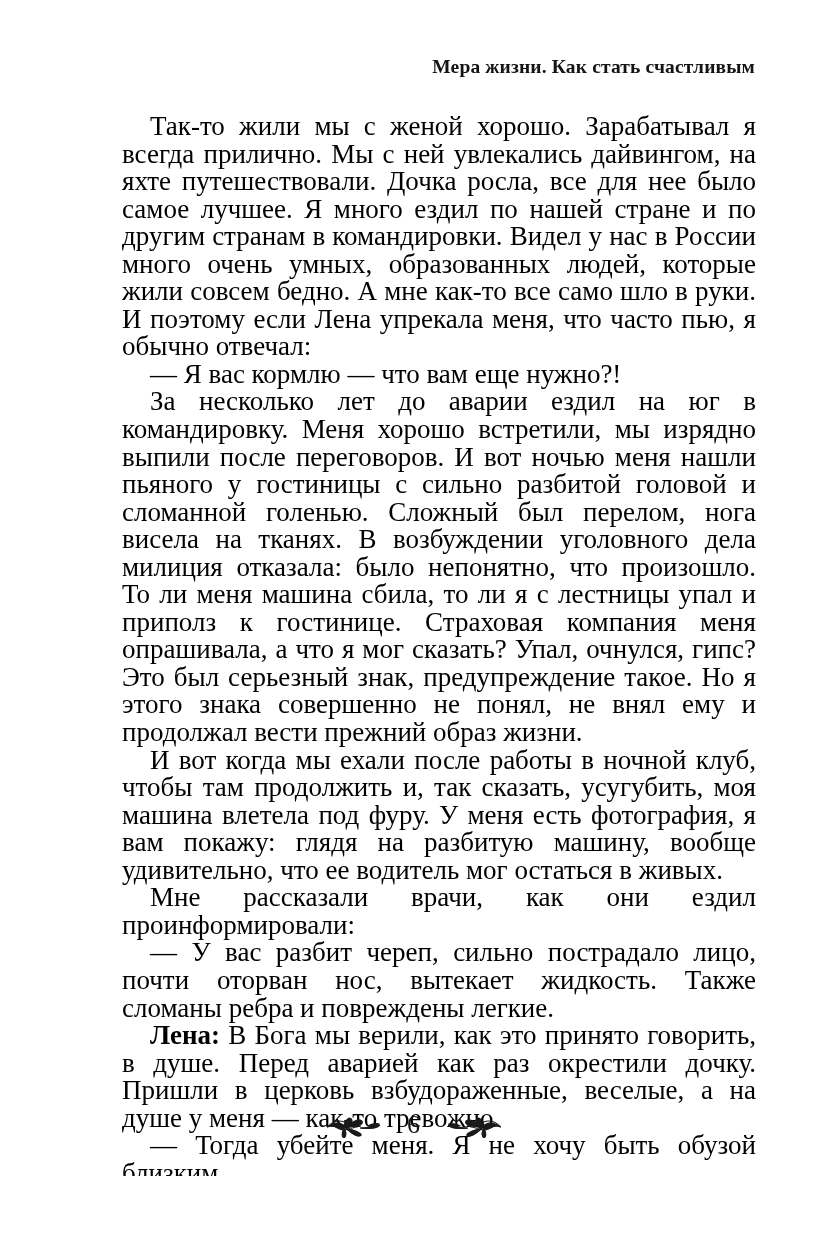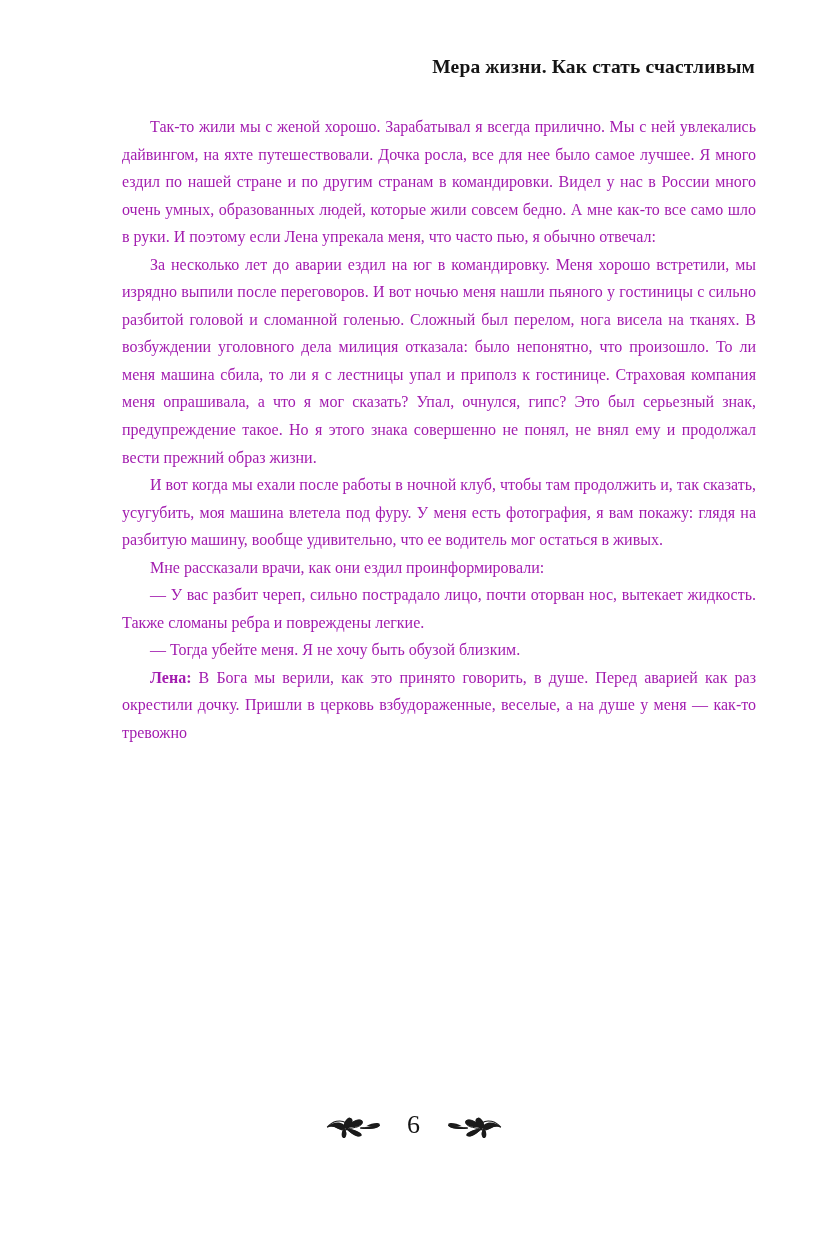--- a/index.html
+++ b/index.html
@@ -42,26 +42,26 @@
   
   .text-column {
     position: absolute;
     left: 122px;
     top: 113px;
     width: 634px;
   }
 
   .para {
     margin: 0;
-    font-size: 16px;
+    font-size: 27px;
     line-height: 27.55px;
     text-align: justify;
     text-justify: inter-word;
     text-indent: 28px;
-    color: #a21caf;
+    color: #000000;
     hyphens: manual;
   }
 
   .para.dialogue {
     text-indent: 28px;
   }
 
   .speaker {
     font-weight: bold;
   }
@@ -94,26 +94,27 @@
 </style>
 </head>
 <body>
 
 <div class="page">
 
   <div class="running-header">Мера жизни. Как стать счастливым</div>
 
   <div class="text-column">
     <p class="para">Так-то жили мы с женой хорошо. Зарабатывал я всегда прилично. Мы с ней увлекались дайвингом, на яхте путешествовали. Дочка росла, все для нее было самое лучшее. Я много ездил по нашей стране и по другим странам в командировки. Видел у нас в России много очень умных, образованных людей, которые жили совсем бедно. А мне как-то все само шло в руки. И поэтому если Лена упрекала меня, что часто пью, я обычно отвечал:</p>
+    <p class="para dialogue">— Я вас кормлю — что вам еще нужно?!</p>
     <p class="para">За несколько лет до аварии ездил на юг в командировку. Меня хорошо встретили, мы изрядно выпили после переговоров. И вот ночью меня нашли пьяного у гостиницы с сильно разбитой головой и сломанной голенью. Сложный был перелом, нога висела на тканях. В возбуждении уголовного дела милиция отказала: было непонятно, что произошло. То ли меня машина сбила, то ли я с лестницы упал и приполз к гостинице. Страховая компания меня опрашивала, а что я мог сказать? Упал, очнулся, гипс? Это был серьезный знак, предупреждение такое. Но я этого знака совершенно не понял, не внял ему и продолжал вести прежний образ жизни.</p>
     <p class="para">И вот когда мы ехали после работы в ночной клуб, чтобы там продолжить и, так сказать, усугубить, моя машина влетела под фуру. У меня есть фотография, я вам покажу: глядя на разбитую машину, вообще удивительно, что ее водитель мог остаться в живых.</p>
     <p class="para">Мне рассказали врачи, как они ездил проинформировали:</p>
     <p class="para dialogue">— У вас разбит череп, сильно пострадало лицо, почти оторван нос, вытекает жидкость. Также сломаны ребра и повреждены легкие.</p>
+    <p class="para"><span class="speaker">Лена:</span><span> В Бога мы верили, как это принято говорить, в душе. Перед аварией как раз окрестили дочку. Пришли в церковь взбудораженные, веселые, а на душе у меня — как-то тревожно</span></p>
     <p class="para dialogue">— Тогда убейте меня. Я не хочу быть обузой близким.</p>
-    <p class="para"><span class="speaker">Лена:</span><span> В Бога мы верили, как это принято говорить, в душе. Перед аварией как раз окрестили дочку. Пришли в церковь взбудораженные, веселые, а на душе у меня — как-то тревожно</span></p>
   </div>
 
   <div class="folio">
     <svg class="ornament left" viewBox="0 0 62 34" aria-hidden="true">
       <g fill="#1a1a1a">
         <path d="M3 19.5c4.5-5.2 11.8-6.4 16.4-3.3 2.1 1.4 2.6 3.6 1.2 4.8-1.5 1.3-4.6 1-7.4-.6C10.1 18.5 6.2 17.6 3 19.5z"></path>
         <path d="M3.2 19.2c3.6-2.2 8-1.1 11.6 1.1 3 1.8 6.6 2.2 8.4.7 1.9-1.6 1.2-4.5-1.3-6.2-5.2-3.5-13.4-1.9-18.7 4.4z" fill="none" stroke="#1a1a1a" stroke-width="1.1"></path>
         <path d="M22 20.4c3.3-4.8 8.6-8.4 13.2-8.6 2.9-.2 4.3 1.5 3.3 3.4-1.1 2.1-4.6 3.6-8.2 3.9-3.3.3-6.1 1-8.3 1.3z"></path>
         <path d="M22.3 20.1c2.6-3.7 6.6-6.8 10.6-7.9 3-.8 5.2.1 5.3 2 .1 2.3-2.8 4.4-6.6 5.1-3.6.7-6.8 1.5-9.3 2.4z" fill="none" stroke="#1a1a1a" stroke-width="1"></path>
         <path d="M24.4 9.9c2.2-.7 4 .5 4.2 2.8.2 2.6-1.8 5.6-4.6 7.2-2.1 1.2-3.9.9-4.3-.8-.5-2.3 1.6-7.8 4.7-9.2z"></path>

